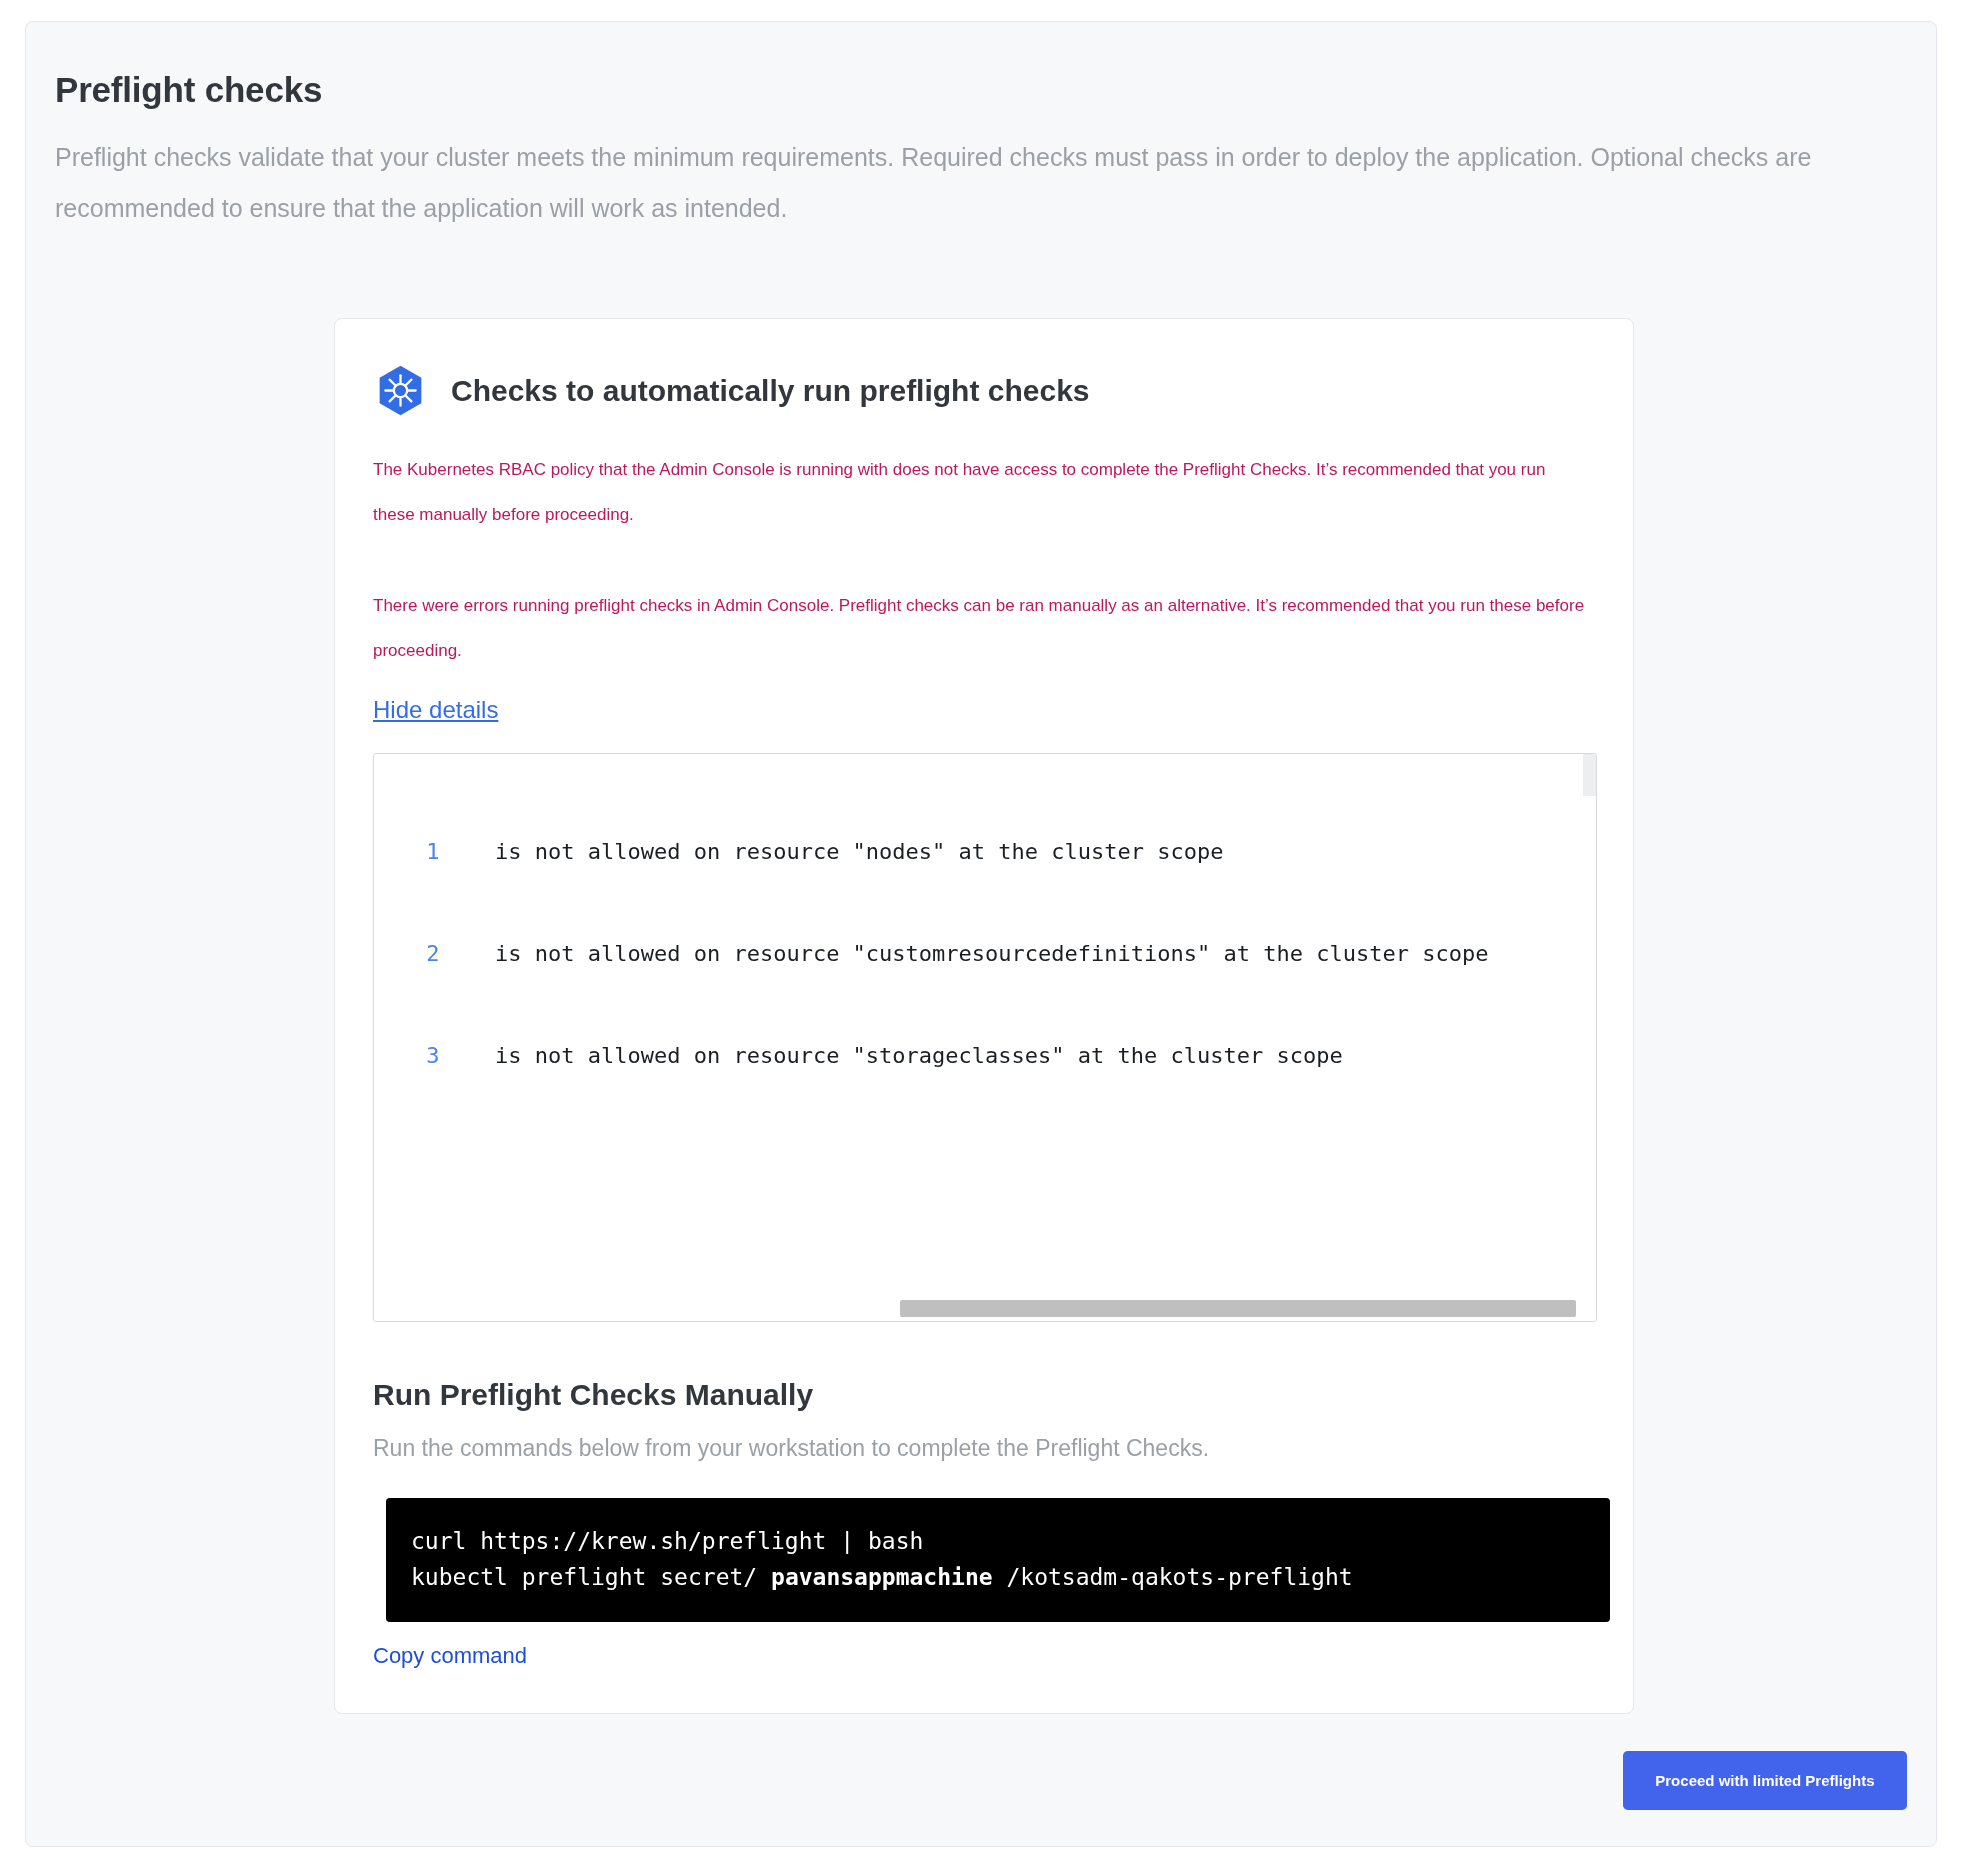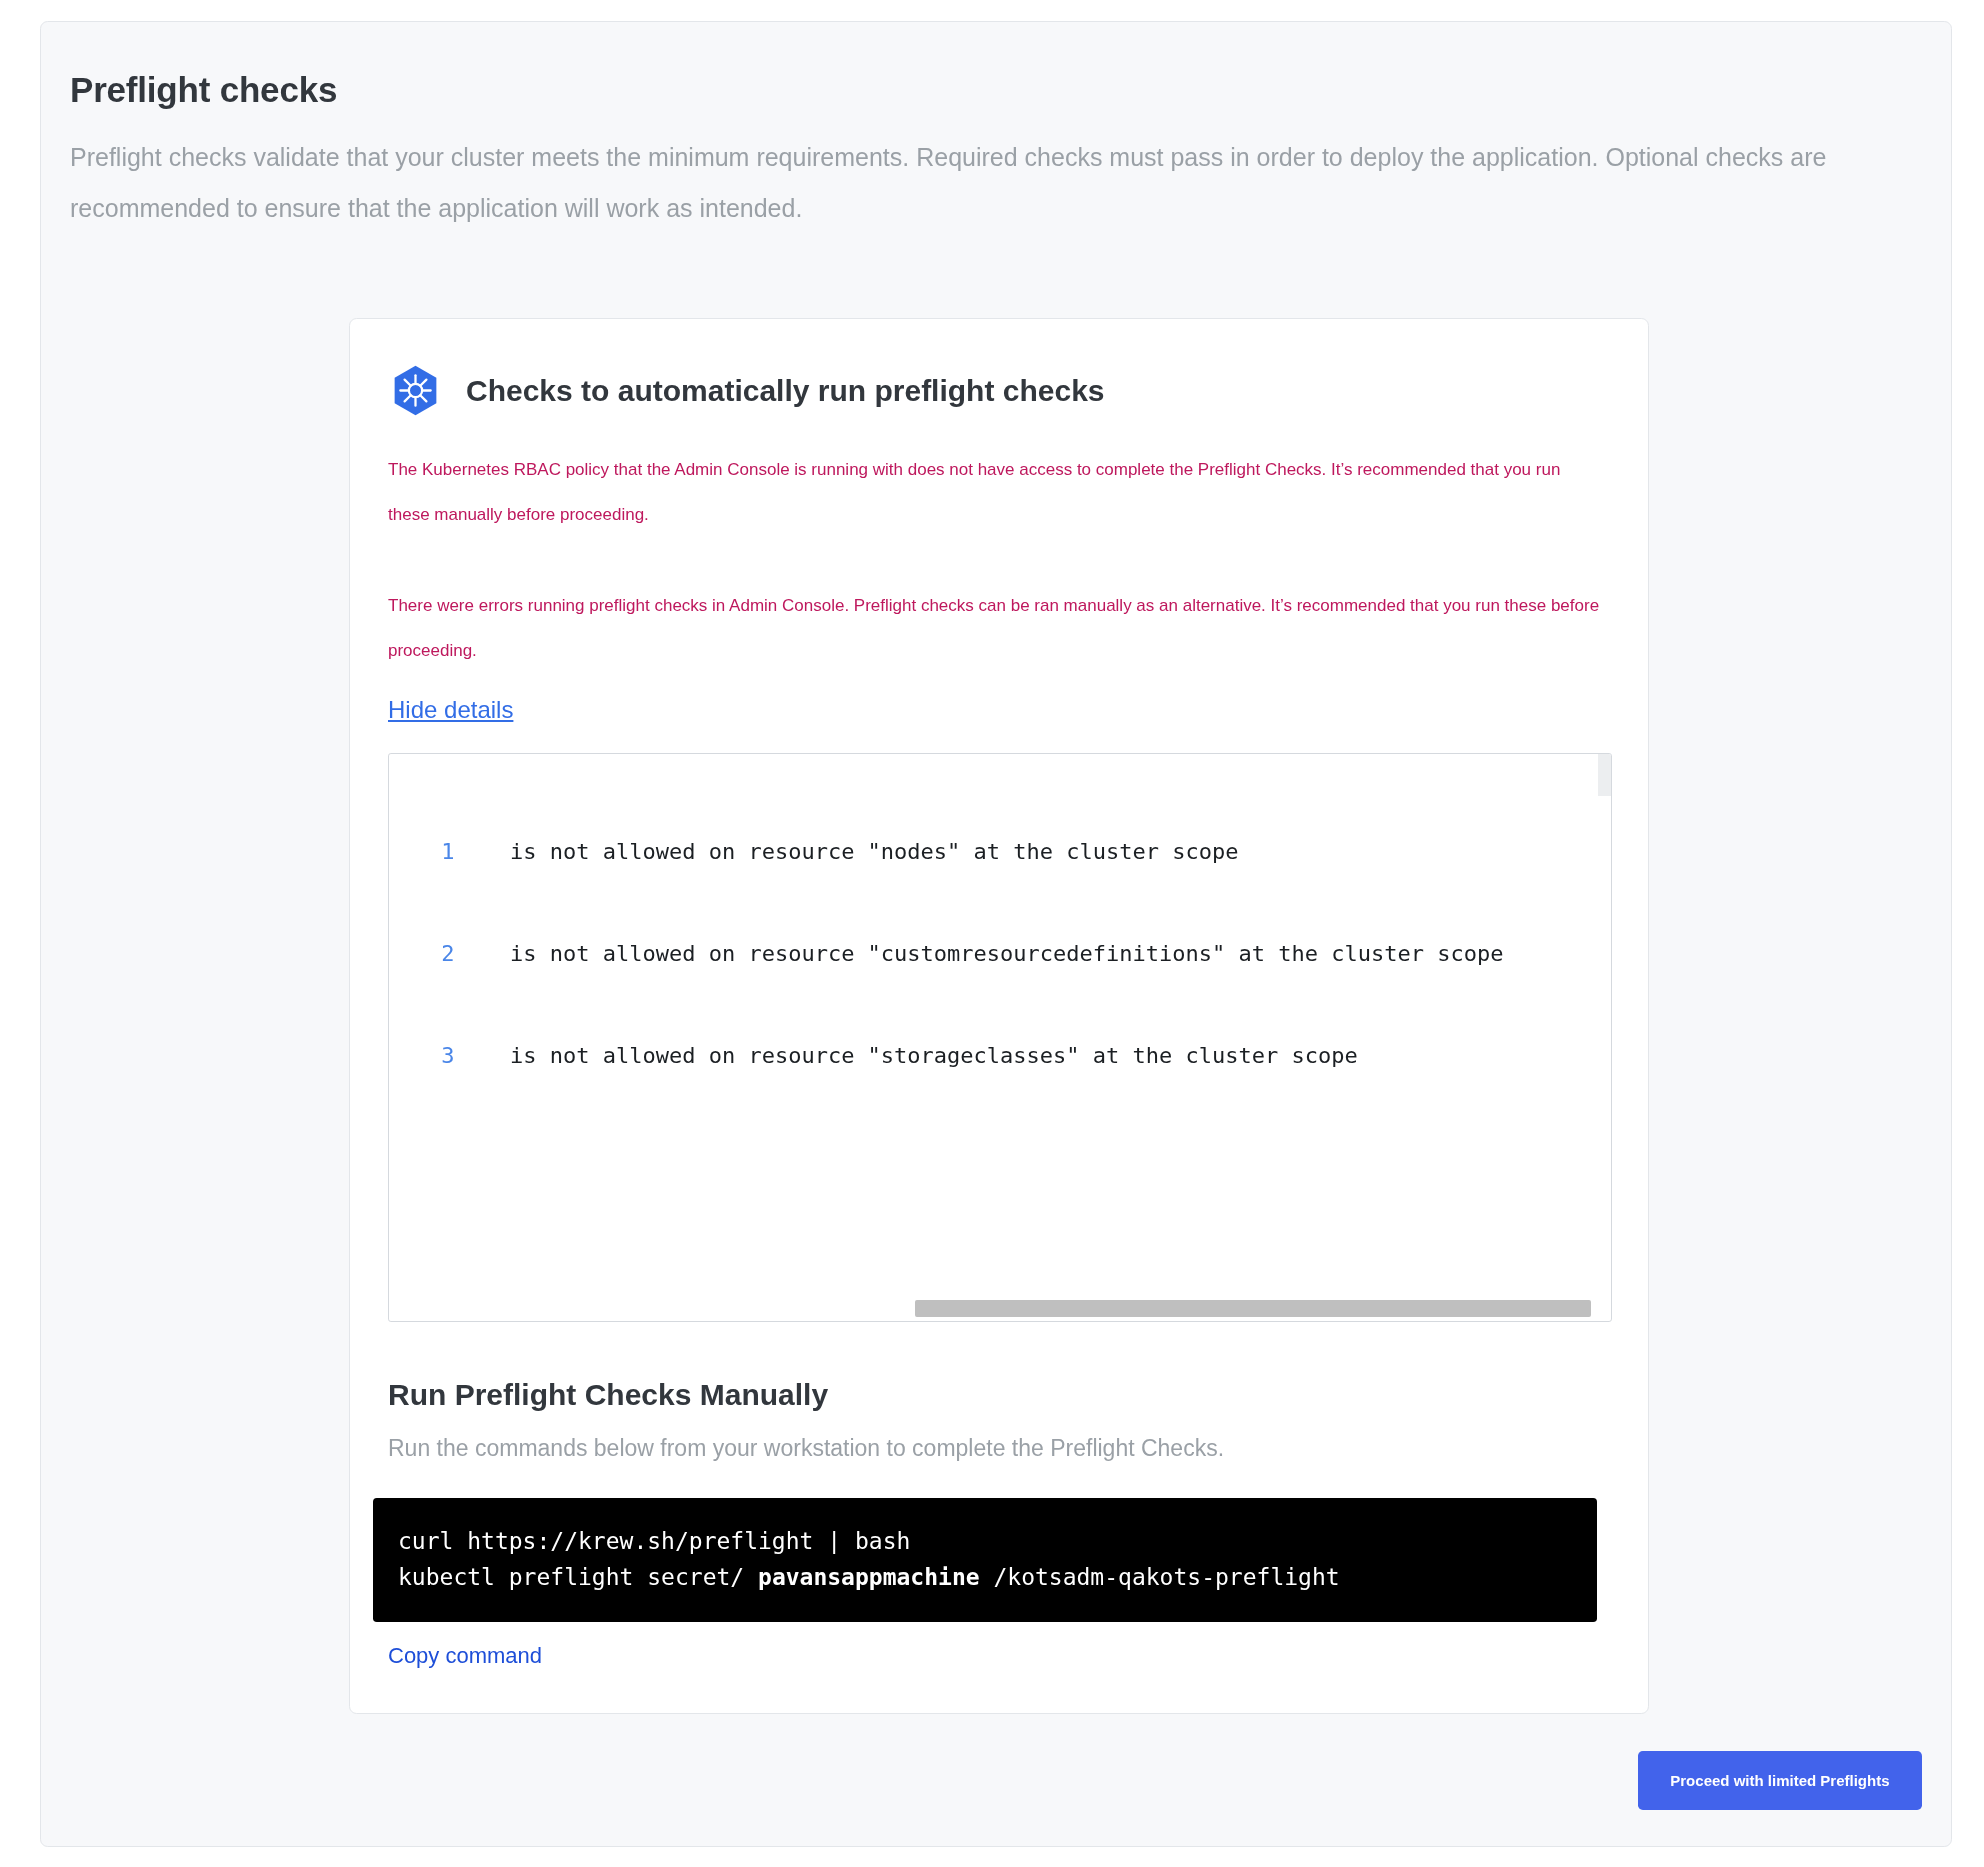--- a/index.html
+++ b/index.html
@@ -10,21 +10,21 @@
     font-family: "Liberation Sans", sans-serif;
   }
   body {
     width: 1984px;
     height: 1868px;
     overflow: hidden;
   }
 
   .page {
     position: absolute;
-    left: 40px;
+    left: 25px;
     top: 21px;
     width: 1912px;
     height: 1826px;
     background: #f7f8fa;
     border: 1px solid #e3e6ea;
     border-radius: 7.6px;
   }
 
   .page-title {
     position: absolute;
@@ -169,21 +169,21 @@
     color: #32373d;
   }
 
   .section-desc {
     margin: 23px 38px 0 38px;
     font-size: 23px;
     color: #9aa0a6;
   }
 
   .terminal {
-    margin: 36px 38px 0 23px;
+    margin: 36px 38px 0 51px;
     width: 1224px;
     background: #000000;
     border-radius: 3.8px;
     padding: 25px 25px 27px 25px;
     font-family: "DejaVu Sans Mono", monospace;
     font-size: 23px;
     line-height: 36px;
     color: #ffffff;
     white-space: pre;
     overflow: hidden;

